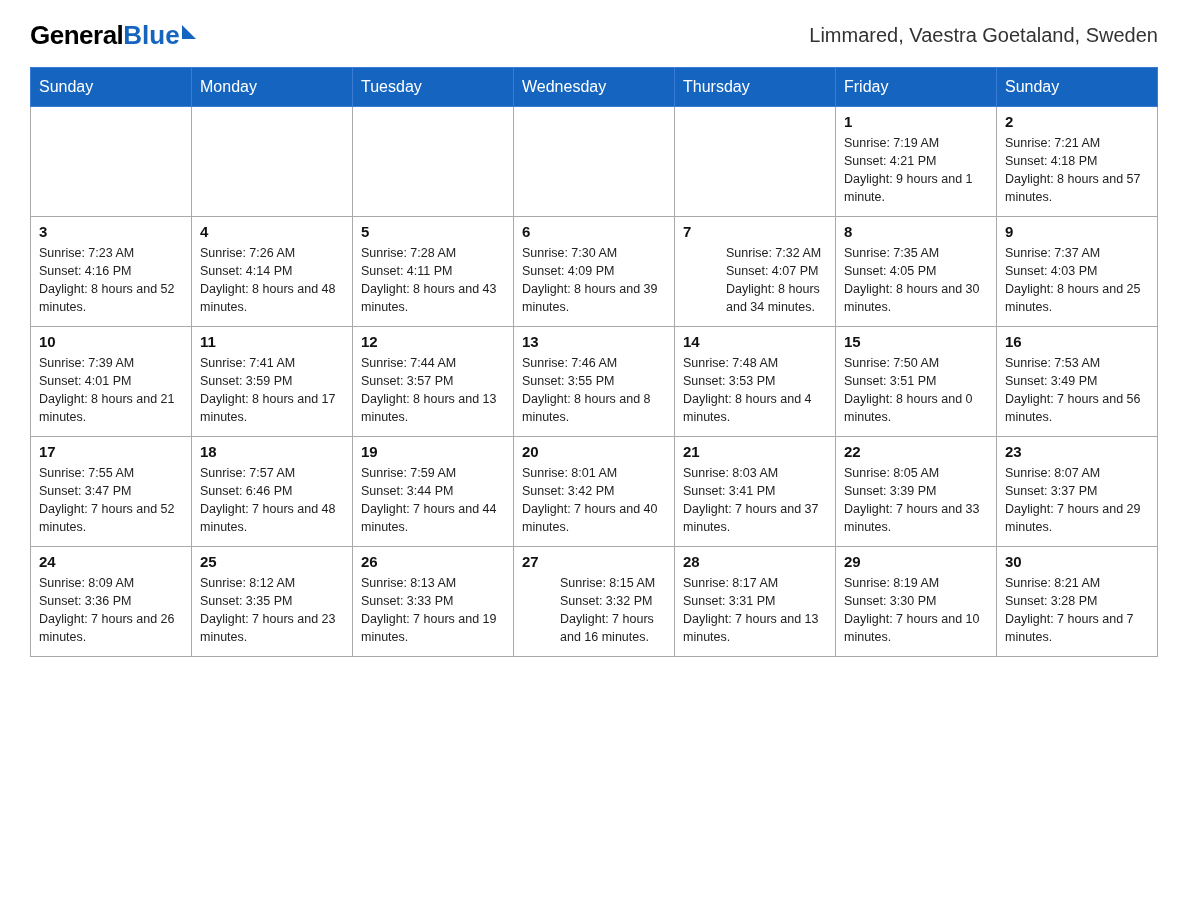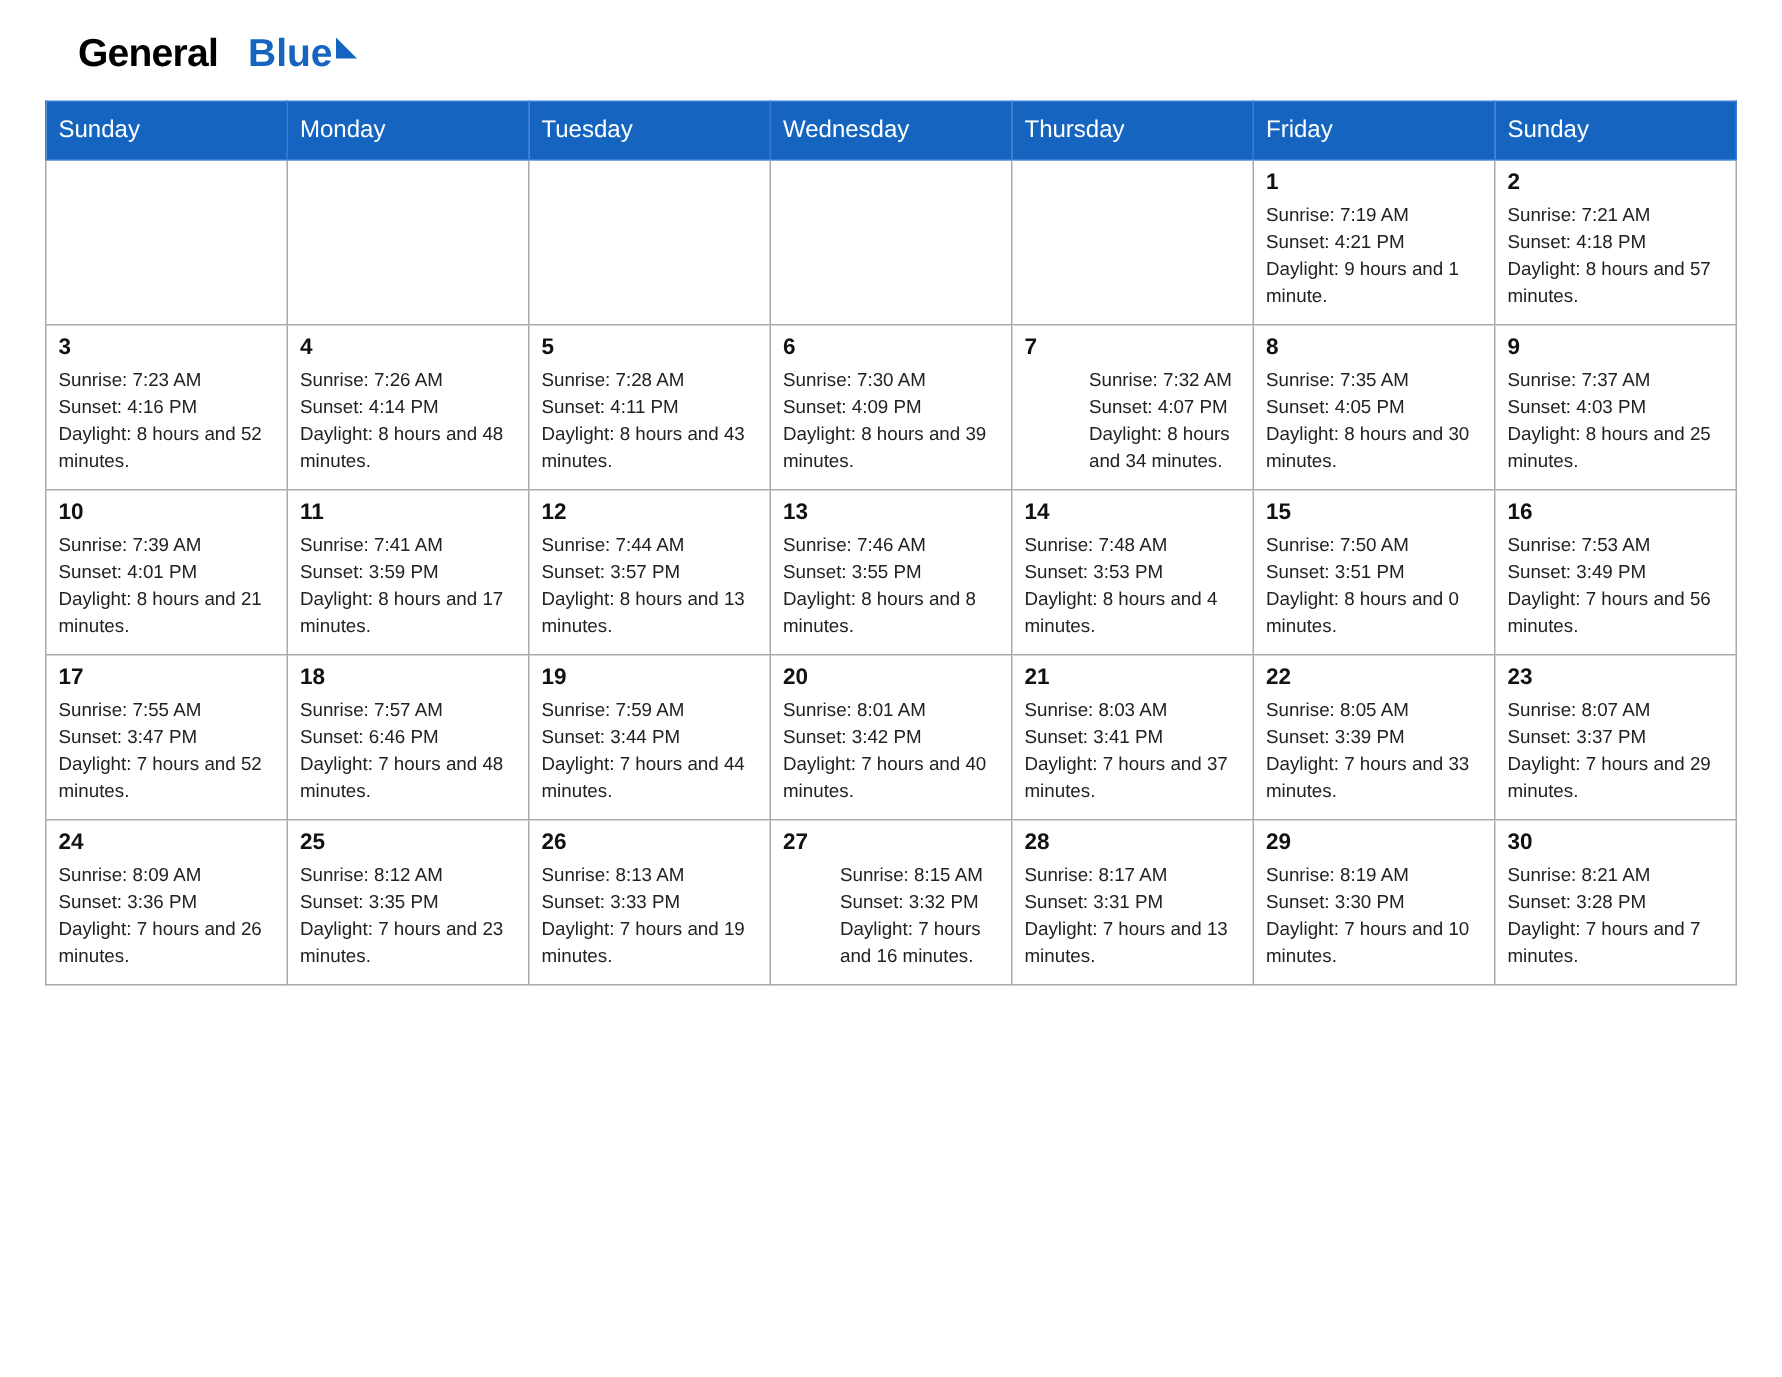--- a/index.html
+++ b/index.html
@@ -9,21 +9,20 @@
       padding: 20px 30px;
       width: 1188px;
       min-height: 918px;
     }
 
     .header-area {
       display: flex;
       justify-content: space-between;
       align-items: flex-start;
       margin-bottom: 16px;
-      margin-left: 22px;
     }
 
     .logo-area {
       display: flex;
       flex-direction: column;
       align-items: flex-start;
     }
 
     .logo-text {
       display: flex;
@@ -33,21 +32,20 @@
     .logo-general {
       font-size: 26px;
       font-weight: bold;
       color: #000000;
       letter-spacing: -0.5px;
     }
 
     .logo-blue-part {
       display: flex;
       align-items: center;
-      padding-left: 20px;
     }
 
     .logo-blue {
       font-size: 26px;
       font-weight: bold;
       color: #1565c0;
     }
 
     .logo-arrow {
       width: 0;
@@ -133,20 +131,21 @@
     <div class="logo-text">
       <span class="logo-general">General</span>
       <div class="logo-blue-part">
         <span class="logo-blue">Blue</span>
         <div class="logo-arrow"></div>
       </div>
     </div>
   </div>
 
   <div class="title-area">
+    <div class="location-subtitle">Limmared, Vaestra Goetaland, Sweden</div>
   </div>
 </div>
 
 <table class="calendar-table">
   <thead>
     <tr>
     <th>Sunday</th>
         <th>Monday</th>
         <th>Tuesday</th>
         <th>Wednesday</th>

